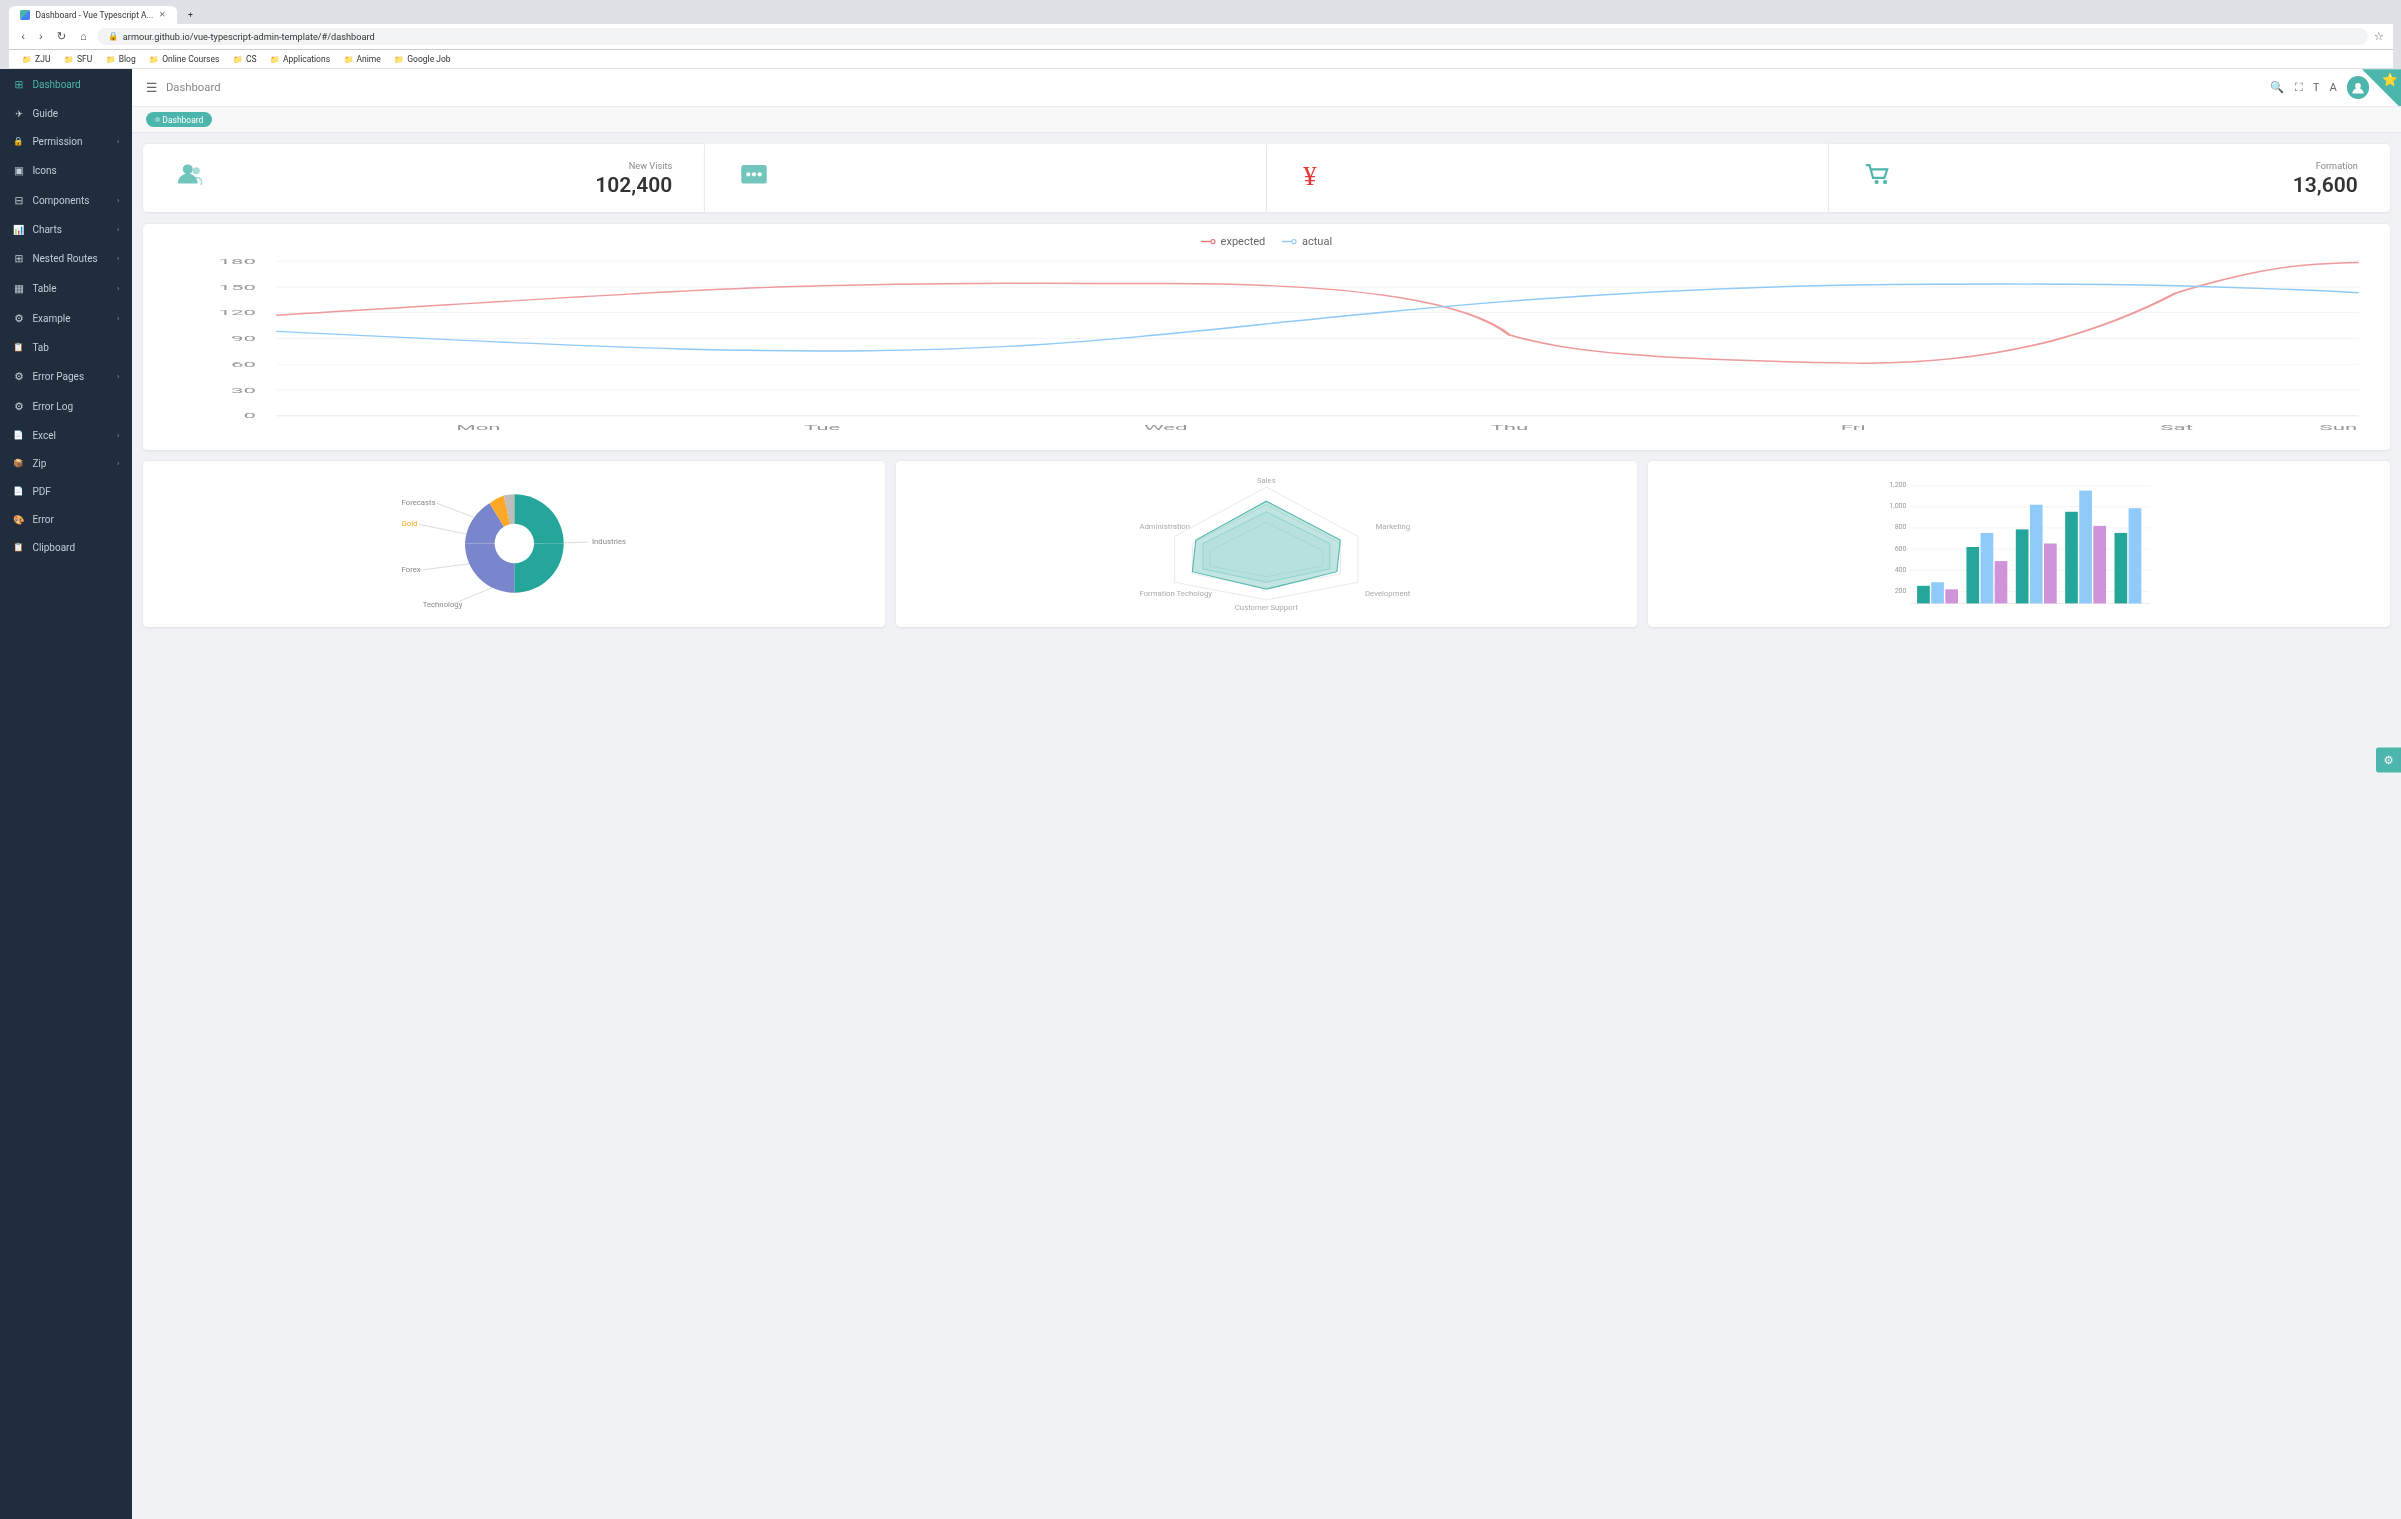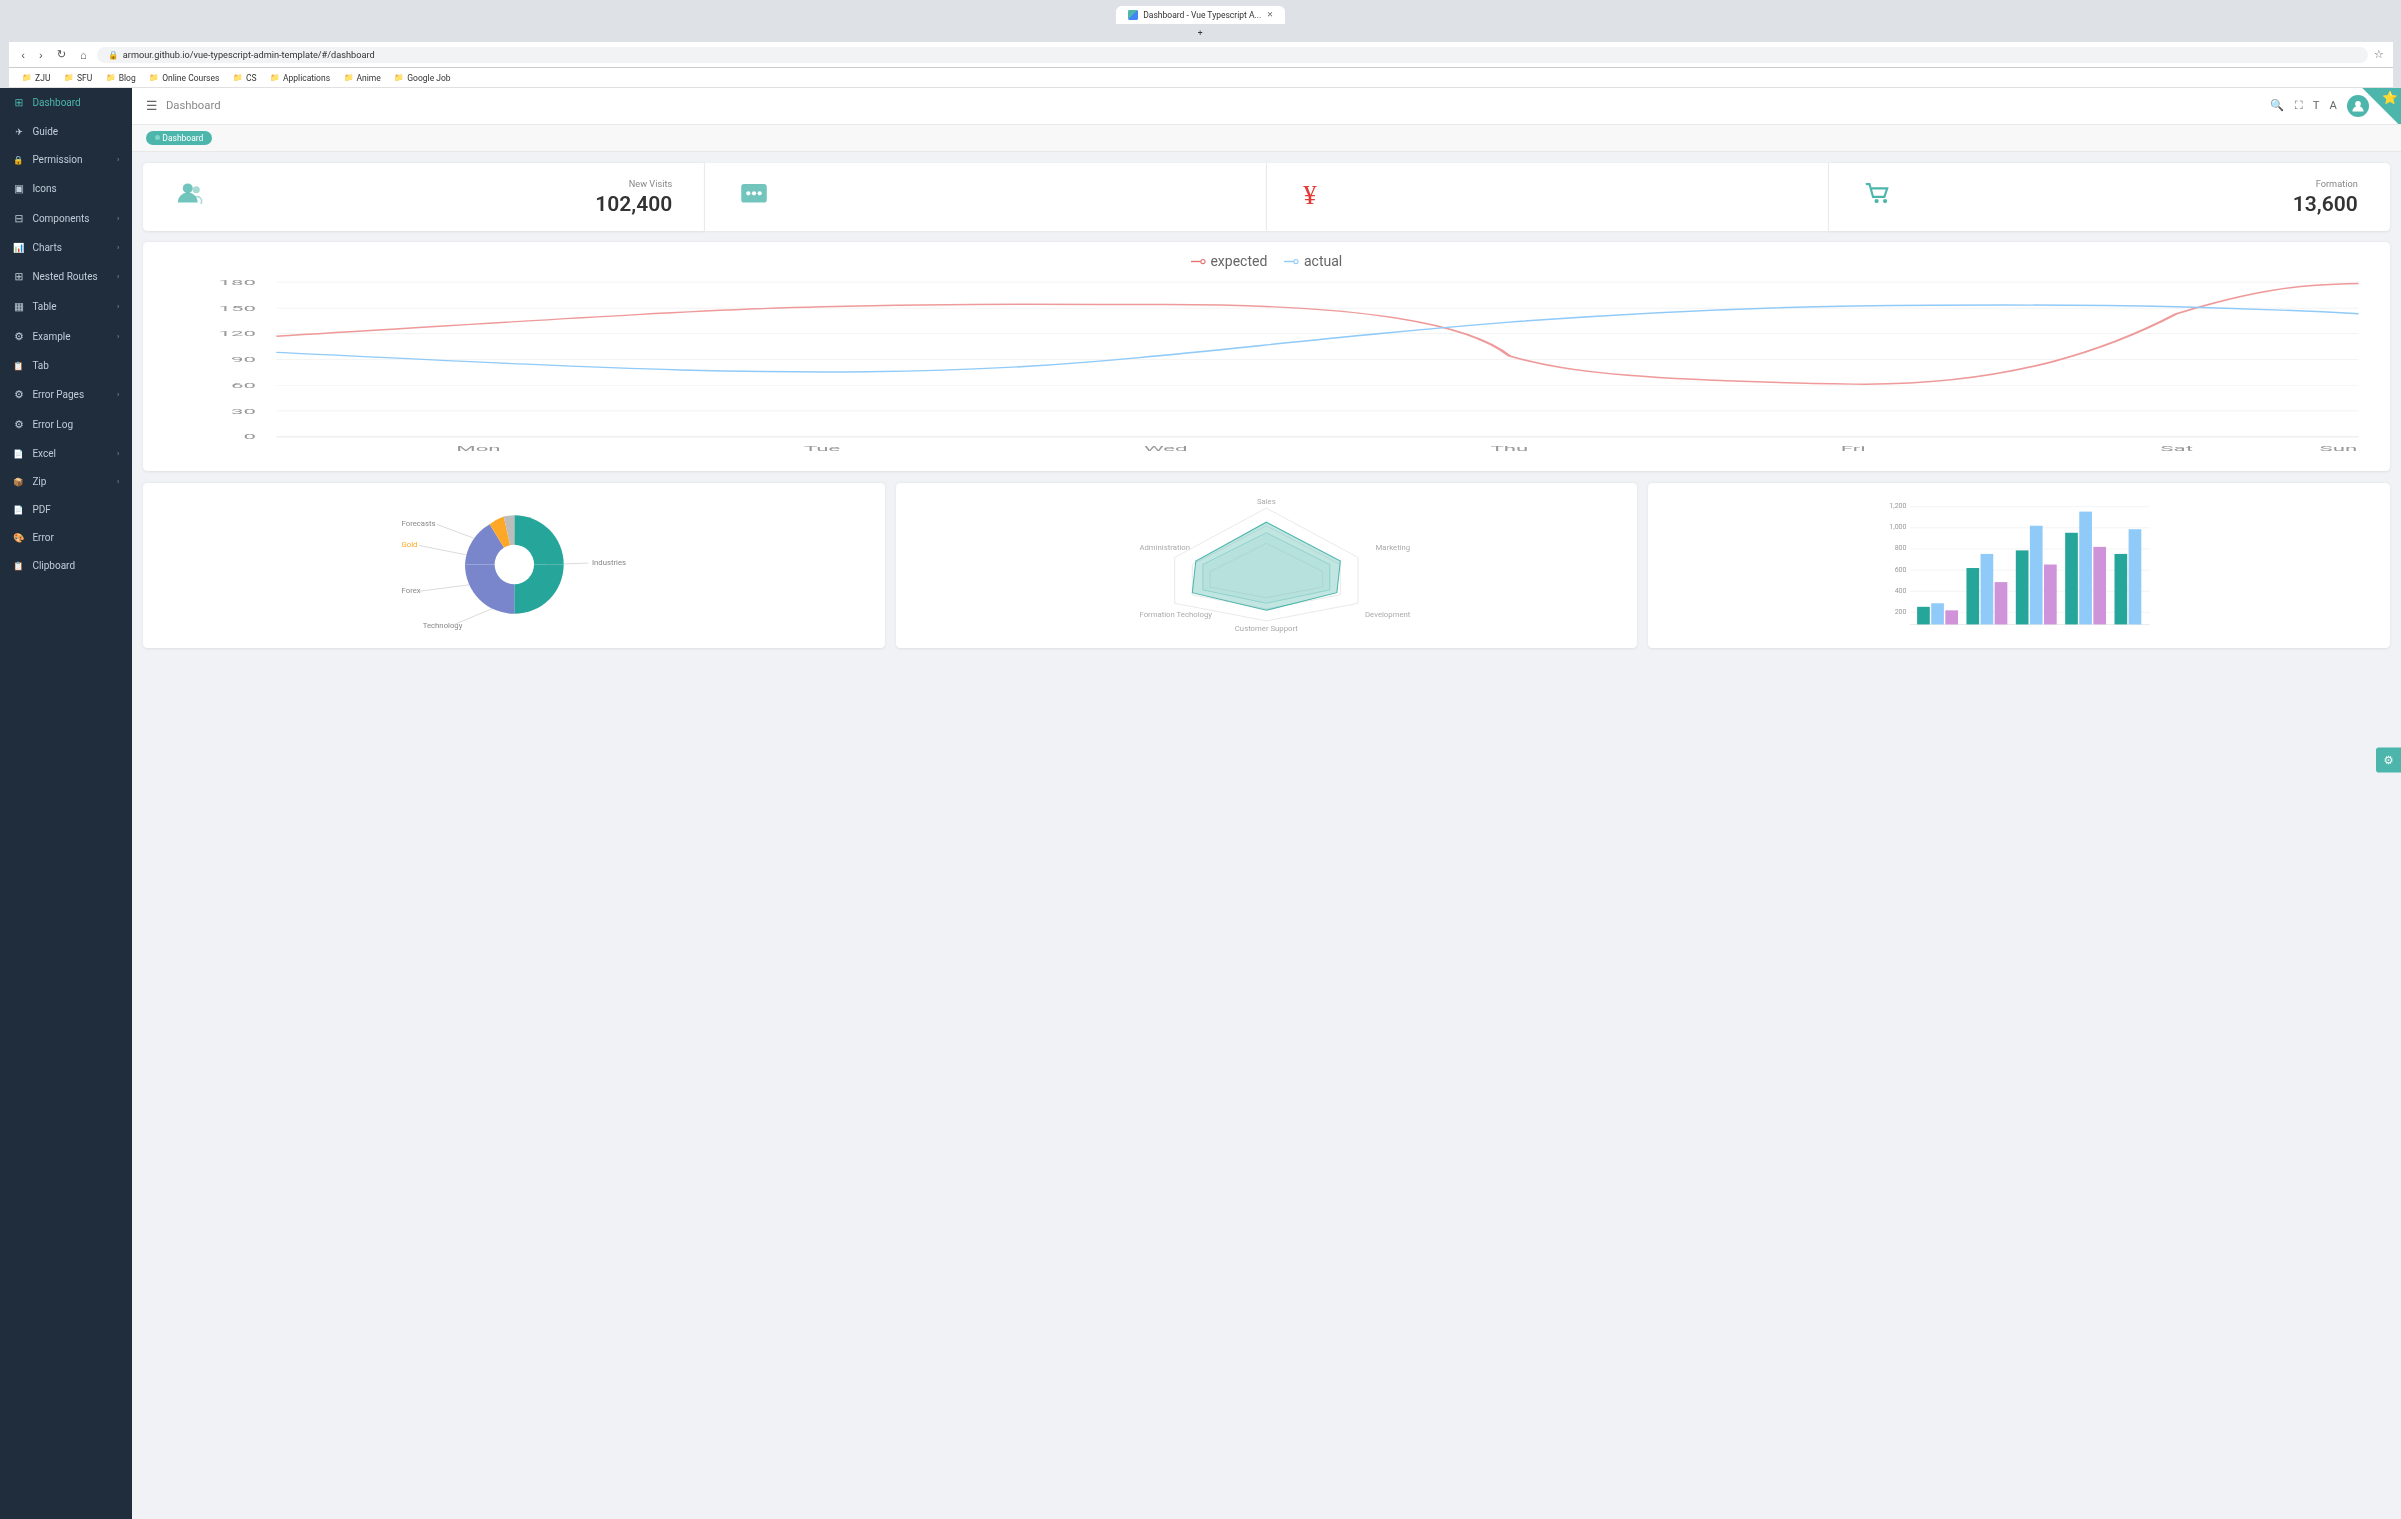--- a/index.html
+++ b/index.html
@@ -1,20 +1,20 @@
 <!DOCTYPE html>
 <html style="font-size:11.3px"><head>
   <meta charset="utf-8">
   <style>
     * { margin: 0; padding: 0; box-sizing: border-box; }
     body { font-family: -apple-system, BlinkMacSystemFont, 'Segoe UI', Roboto, sans-serif; background: #f0f2f5; font-size: 10px; }
 
     
     .browser-chrome { background: #dee1e6; padding: 5.6px 8.5px 0; }
-    .browser-tabs { display: flex; align-items: center; margin-bottom: 0; flex-direction: column; }
+    .browser-tabs { display: flex; align-items: flex-start; margin-bottom: 0; }
     .browser-tab { background: white; border-radius: 5.6px 5.6px 0 0; padding: 4.2px 11.3px; display: flex; align-items: center; gap: 5.6px; font-size: 8.5px; color: #333; min-width: 141px; }
     .browser-tab .favicon { width: 10px; height: 10px; background: #4285f4; border-radius: 1.4px; flex-shrink: 0; }
     .browser-tab .close-btn { margin-left: auto; color: #666; font-size: 7.8px; cursor: pointer; }
     .browser-addressbar { background: white; padding: 4.2px 8.5px; display: flex; align-items: center; gap: 5.6px; border-bottom: 0.7px solid #ccc; }
     .nav-btn { color: #555; font-size: 11.3px; cursor: pointer; padding: 1.4px 4.2px; border-radius: 2.8px; border: none; background: none; }
     .address-box { flex: 1; background: #f1f3f4; border-radius: 14px; padding: 2.8px 11.3px; display: flex; align-items: center; gap: 4.2px; font-size: 9.2px; color: #333; }
     .address-lock { color: #5f6368; font-size: 8.5px; }
     .bookmarks-bar { background: white; padding: 2.8px 8.5px; display: flex; gap: 2.8px; align-items: center; border-bottom: 0.7px solid #e0e0e0; font-size: 8.5px; }
     .bookmark-item { padding: 1.4px 5.6px; border-radius: 2.8px; cursor: pointer; color: #333; display: flex; align-items: center; gap:2.8px; white-space: nowrap; }
     .bookmark-folder { font-size: 7.8px; color: #666; }
@@ -53,21 +53,21 @@
     .stat-card { background: white; flex: 1; padding: 14px 32px; display: flex; align-items: center; gap: 12.7px; border-right: 0.7px solid #f0f0f0; border-radius: 0; box-shadow: 0 0.7px 2.8px rgba(0,0,0,0.08); }
     .stat-card:first-child { border-radius: 4.2px 0 0 4.2px; }
     .stat-card:last-child { border-radius: 0 4.2px 4.2px 0; border-right: none; }
     .stat-icon-wrap { font-size: 25px; }
     .stat-info { flex: 1; text-align: right; }
     .stat-label { font-size: 9.2px; color: #888; margin-bottom: 2.8px; }
     .stat-value { font-size: 21px; font-weight: 600; color: #333; }
 
     
     .chart-section { background: white; margin: 11.3px 11.3px 0; border-radius: 4.2px; padding: 11.3px; box-shadow: 0 0.7px 2.8px rgba(0,0,0,0.08); }
-    .chart-legend { display: flex; justify-content: center; gap: 17px; margin-bottom: 5.6px; font-size: 14px; color: #666; }
+    .chart-legend { display: flex; justify-content: center; gap: 17px; margin-bottom: 5.6px; font-size: 11px; color: #666; }
     .legend-item { display: flex; align-items: center; gap: 4.2px; }
 
     
     .charts-row { display: flex; gap: 11.3px; margin: 11.3px; }
     .chart-card { background: white; border-radius: 4.2px; box-shadow: 0 0.7px 2.8px rgba(0,0,0,0.08); overflow: hidden; flex: 1; padding: 11.3px; min-height: 155px; }
 
     
     .sidebar::-webkit-scrollbar { width: 2.8px; }
     .sidebar::-webkit-scrollbar-track { background: transparent; }
     .sidebar::-webkit-scrollbar-thumb { background: rgba(255,255,255,0.2); border-radius: 1.4px; }

